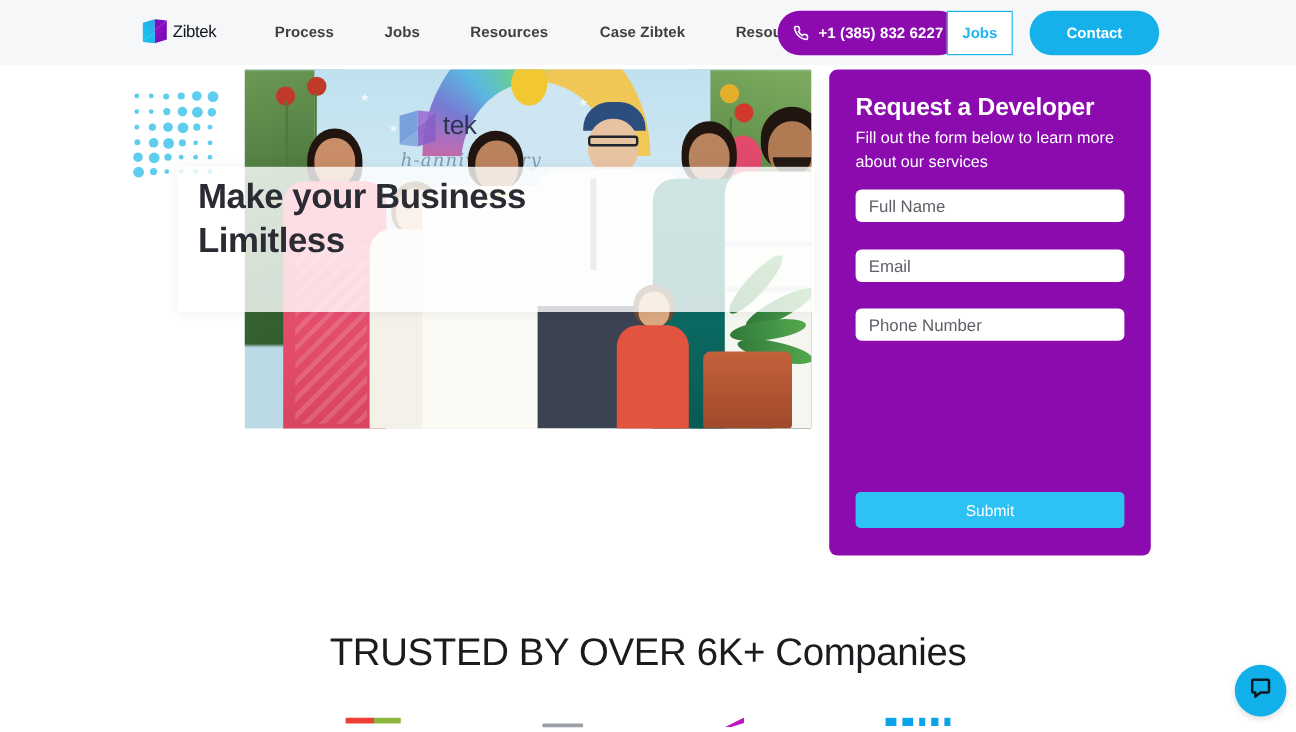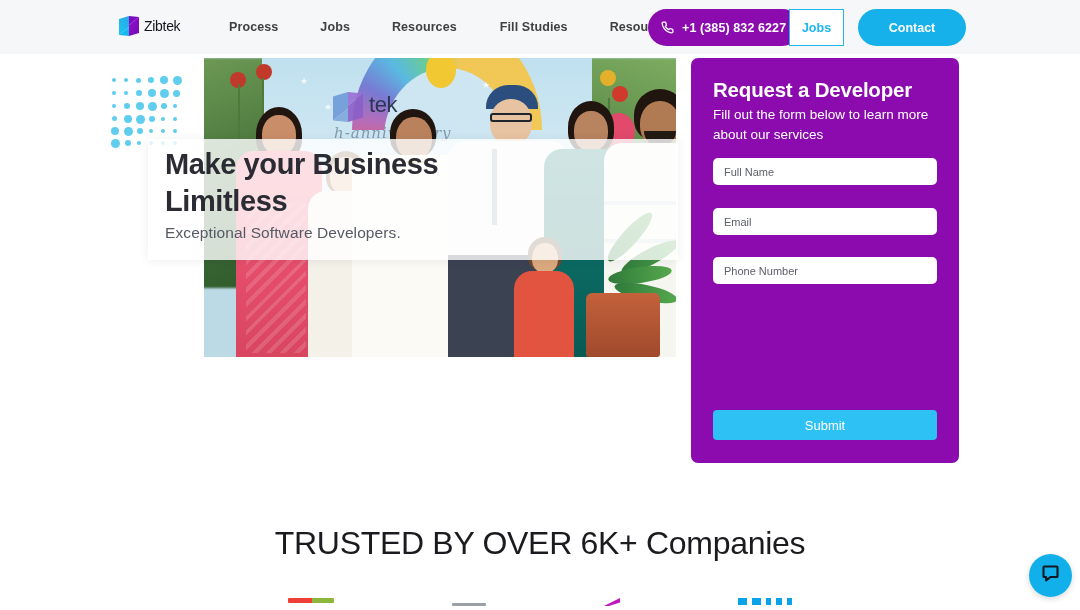--- a/index.html
+++ b/index.html
@@ -170,21 +170,21 @@
     font-size:20.5px; font-weight:700; color:#fff; letter-spacing:-0.2px;
   }
   .form-desc {
     position:absolute; left:713px; top:105px; width:222px;
     font-size:13.5px; color:#ffffff; line-height:20px;
   }
   .field {
     position:absolute; left:713px; width:224px; height:27px;
     background:#fff; border:none; border-radius:5px;
     font-family:"Liberation Sans", sans-serif;
-    font-size:11px; color:#3b3f46; padding:0 11px;
+    font-size:14px; color:#3b3f46; padding:0 11px;
   }
   .field::placeholder { color:#5d6067; opacity:1; }
   .f-name { top:158px; }
   .f-email { top:208px; }
   .f-phone { top:257px; }
   .f-msg {
     position:absolute; left:713px; top:306px; width:224px; height:84px;
     background:#fff; border:none; border-radius:5px;
     font-family:"Liberation Sans", sans-serif;
     font-size:12.5px; color:#3b3f46; padding:9px 11px; resize:none;
@@ -253,21 +253,21 @@
           <path d="M11 22 L1 21 L11 13 Z" fill="#16b9ee"></path>
         </svg>
       </span>
       <span class="logo-text">Zibtek</span>
     </div>
 
     <div class="nav">
       <span class="nav-item" style="margin-right:42px">Process</span>
       <span class="nav-item" style="margin-right:42px">Jobs</span>
       <span class="nav-item" style="margin-right:43px">Resources</span>
-      <span class="nav-item" style="margin-right:42px">Fill Studies</span>
+      <span class="nav-item" style="margin-right:42px">Case Zibtek</span>
       <span class="nav-item">Resources</span>
     </div>
 
     <div class="btn-phone">
       <span>
         <svg class="phone-ico" viewBox="0 0 24 24" fill="none" stroke="#ffffff" stroke-width="2.4" stroke-linecap="round" stroke-linejoin="round">
           <path d="M22 16.9v3a2 2 0 0 1-2.2 2 19.8 19.8 0 0 1-8.6-3.1 19.5 19.5 0 0 1-6-6A19.8 19.8 0 0 1 2.1 4.2 2 2 0 0 1 4.1 2h3a2 2 0 0 1 2 1.7c.1 1 .4 1.9.7 2.8a2 2 0 0 1-.5 2.1L8.1 9.9a16 16 0 0 0 6 6l1.3-1.2a2 2 0 0 1 2.1-.5c.9.3 1.8.6 2.8.7a2 2 0 0 1 1.7 2Z"></path>
         </svg>
       </span>
       <span>+1 (385) 832 6227</span>
@@ -428,21 +428,20 @@
     <div class="frond" style="right:-6px;  bottom:92px; transform:rotate(-28deg);"></div>
     <div class="frond" style="right:4px;   bottom:74px; transform:rotate(-8deg);"></div>
     <div class="frond" style="right:-2px;  bottom:56px; transform:rotate(12deg);"></div>
     <div class="frond" style="right:14px;  bottom:112px; transform:rotate(-48deg);"></div>
     <div class="plant-pot"></div>
     <div class="ph-floor"></div>
   </div>
 
   <div class="hero-card"></div>
   <div class="hero-h1">Make your Business Limitless</div>
-  <div class="hero-sub">Exceptional Software Developers.</div>
 
   <div class="form-panel"></div>
   <div class="form-title">Request a Developer</div>
   <div class="form-desc">Fill out the form below to learn more about our services</div>
 
   <input class="field f-name" type="text" placeholder="Full Name" style="">
   <input class="field f-phone" type="text" placeholder="Phone Number" style="">
   <input class="field f-email" type="text" placeholder="Email" style="">
   <button class="submit">Submit</button>
 

